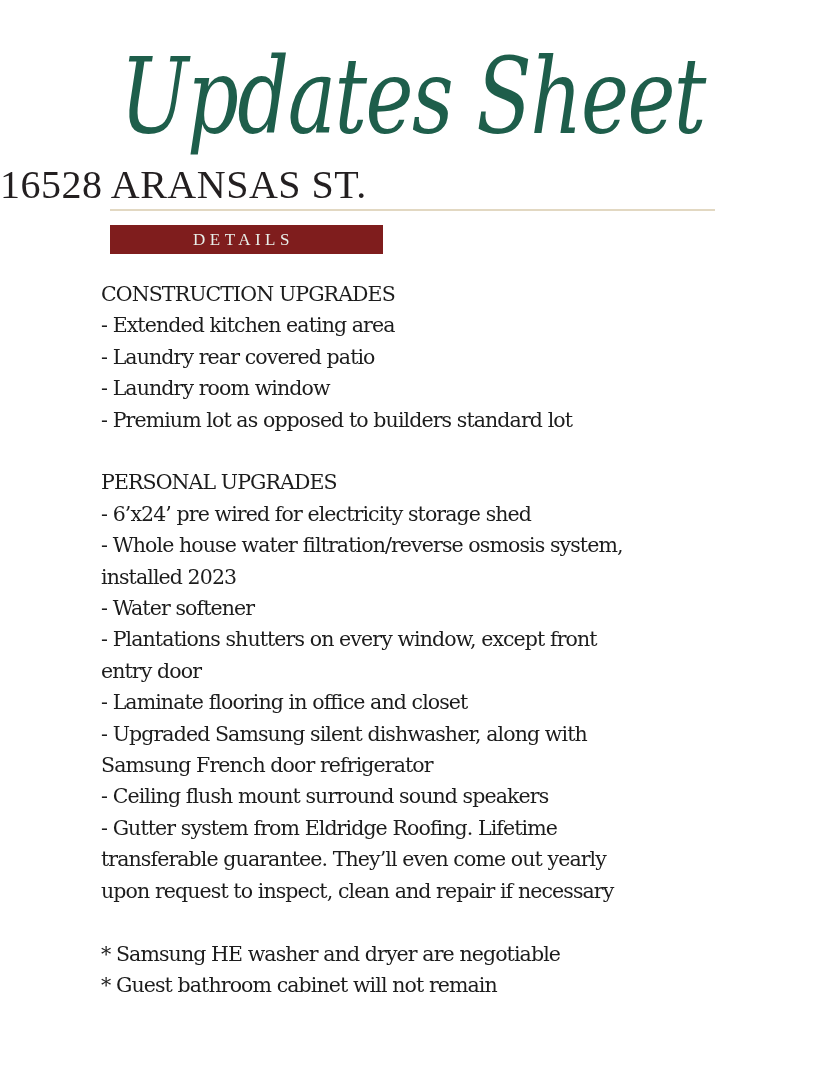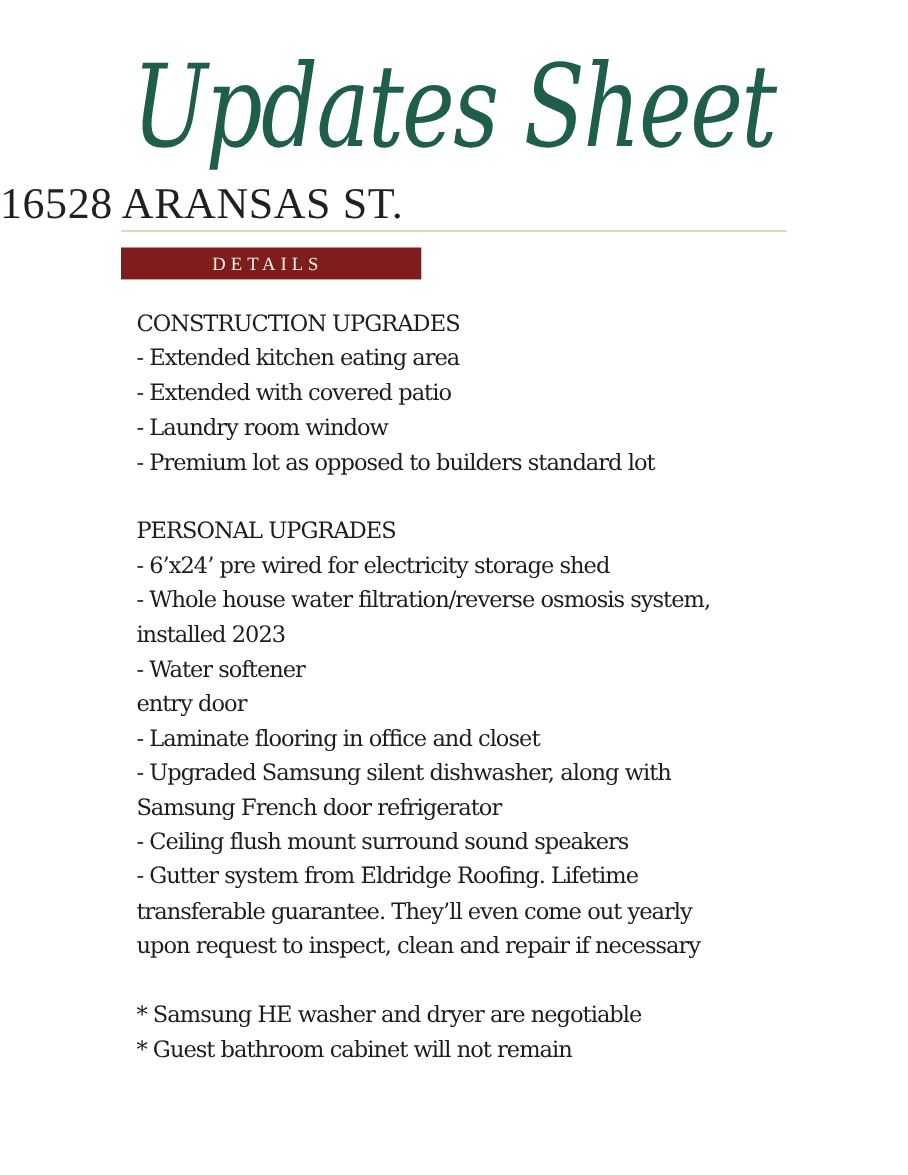--- a/index.html
+++ b/index.html
@@ -23,45 +23,46 @@
     }
     .details-label {
       position: absolute; left: 83px; top: 0; height: 29px; line-height: 29px;
       font-family: "Liberation Serif", serif; font-size: 17px; color: #e8efe9; letter-spacing: 4.5px;
     }
     .body-text {
       position: absolute; left: 101px; top: 279px; width: 680px;
       font-family: "DejaVu Serif", serif; font-size: 20.5px; line-height: 31.4px;
       color: #1c1c1c; letter-spacing: -0.9px;
     }
-    .line { white-space: nowrap; margin-left: 23px; }
+    .line { white-space: nowrap; }
     .spacer { height: 31.4px; }
   </style>
 </head>
 <body>
 
 <div class="script-title">Updates Sheet</div>
 <div class="address">16528 ARANSAS ST.</div>
 <div class="divider"></div>
 <div class="details-band">
   <span class="details-label">DETAILS</span>
 </div>
 
 <div class="body-text">
   <div class="line">CONSTRUCTION UPGRADES</div>
   <div class="line">- Extended kitchen eating area</div>
-  <div class="line">- Extended with covered patio</div>
+  <div class="line">- Laundry rear covered patio</div>
   <div class="line">- Laundry room window</div>
   <div class="line">- Premium lot as opposed to builders standard lot</div>
   <div class="spacer"></div>
   <div class="line">PERSONAL UPGRADES</div>
   <div class="line">- 6’x24’ pre wired for electricity storage shed</div>
   <div class="line">- Whole house water filtration/reverse osmosis system,</div>
   <div class="line">installed 2023</div>
   <div class="line">- Water softener</div>
+  <div class="line">- Plantations shutters on every window, except front</div>
   <div class="line">entry door</div>
   <div class="line">- Laminate flooring in office and closet</div>
   <div class="line">- Upgraded Samsung silent dishwasher, along with</div>
   <div class="line">Samsung French door refrigerator</div>
   <div class="line">- Ceiling flush mount surround sound speakers</div>
   <div class="line">- Gutter system from Eldridge Roofing. Lifetime</div>
   <div class="line">transferable guarantee. They’ll even come out yearly</div>
   <div class="line">upon request to inspect, clean and repair if necessary</div>
   <div class="spacer"></div>
   <div class="line">* Samsung HE washer and dryer are negotiable</div>

